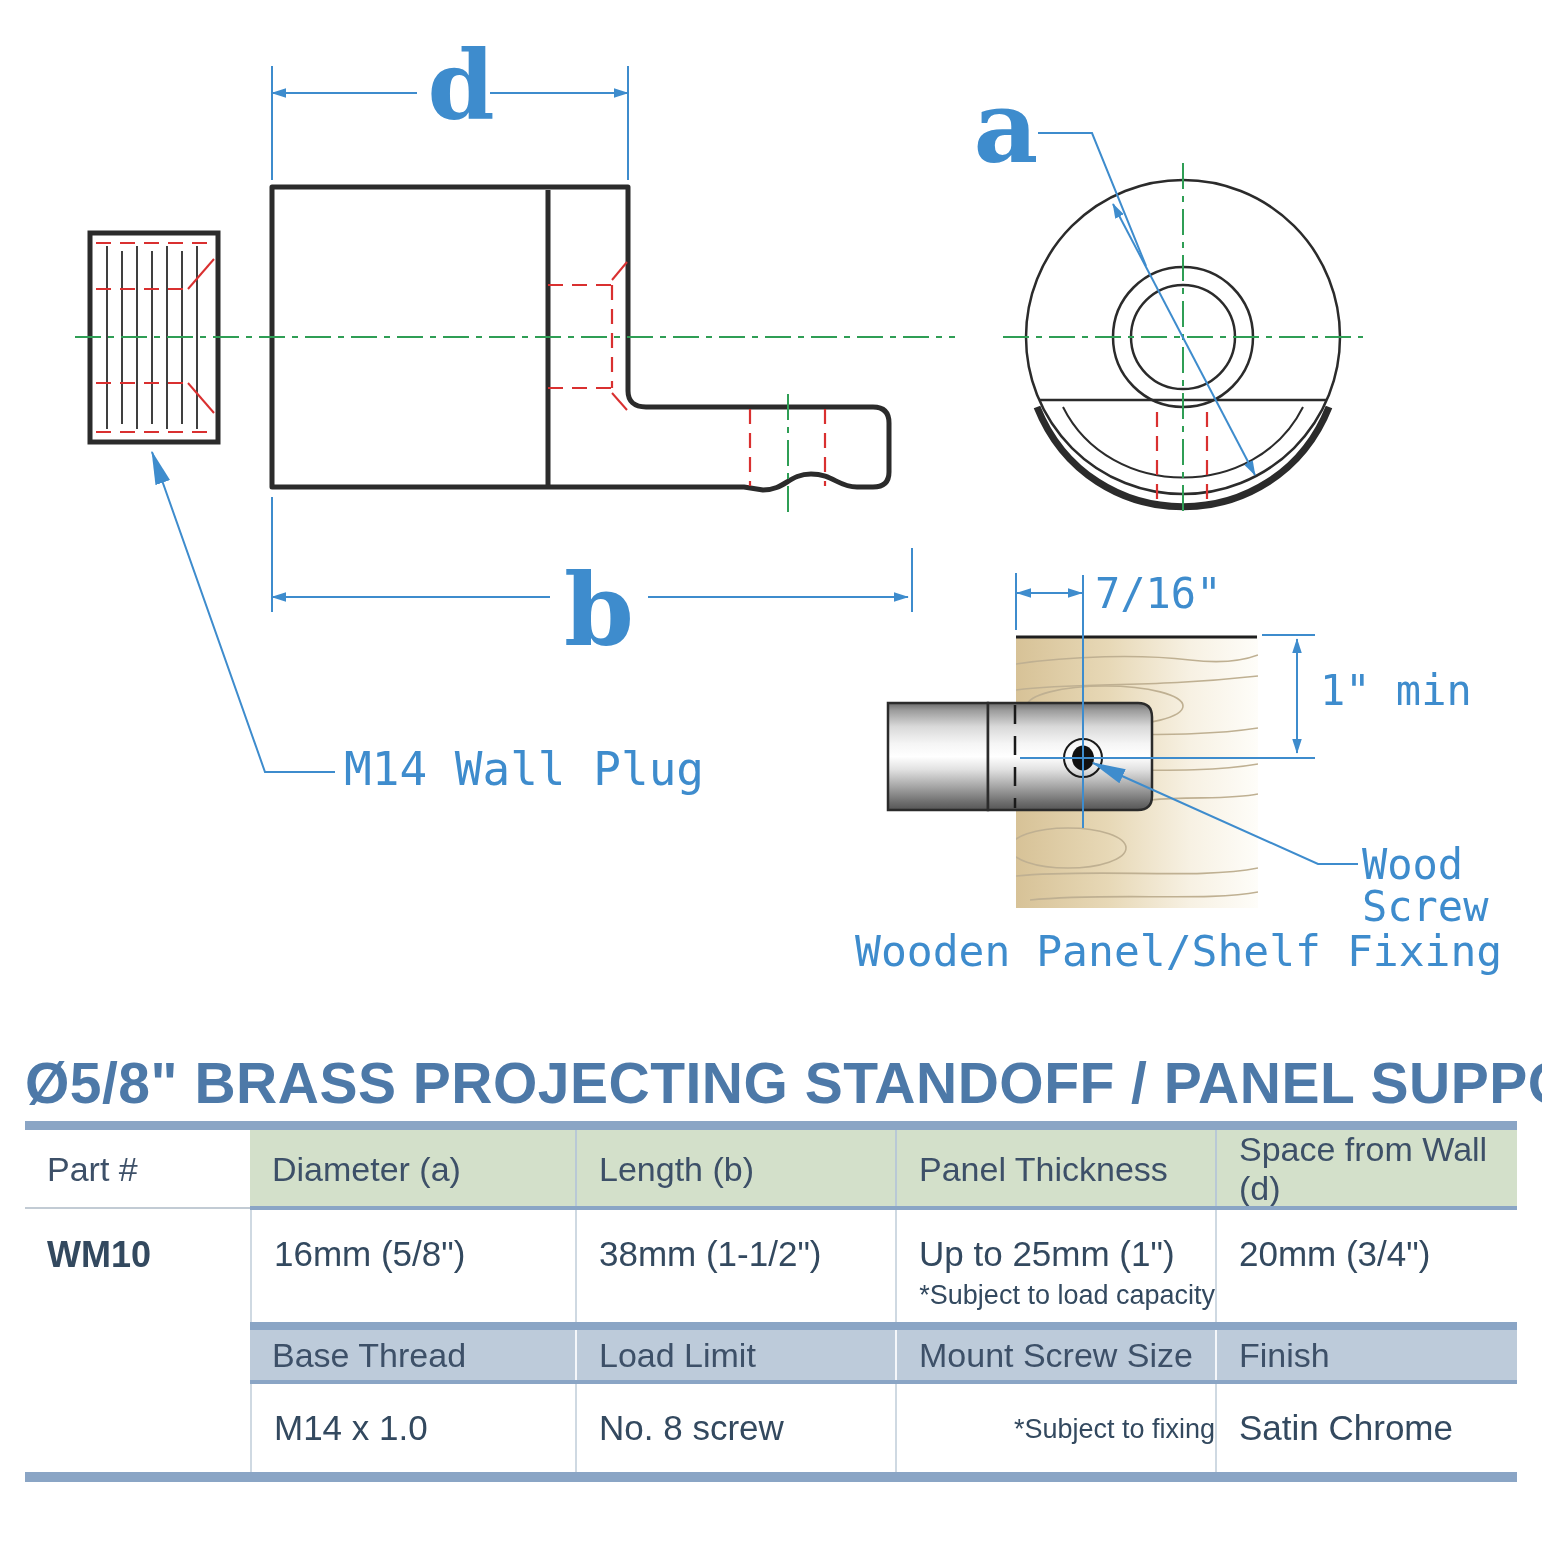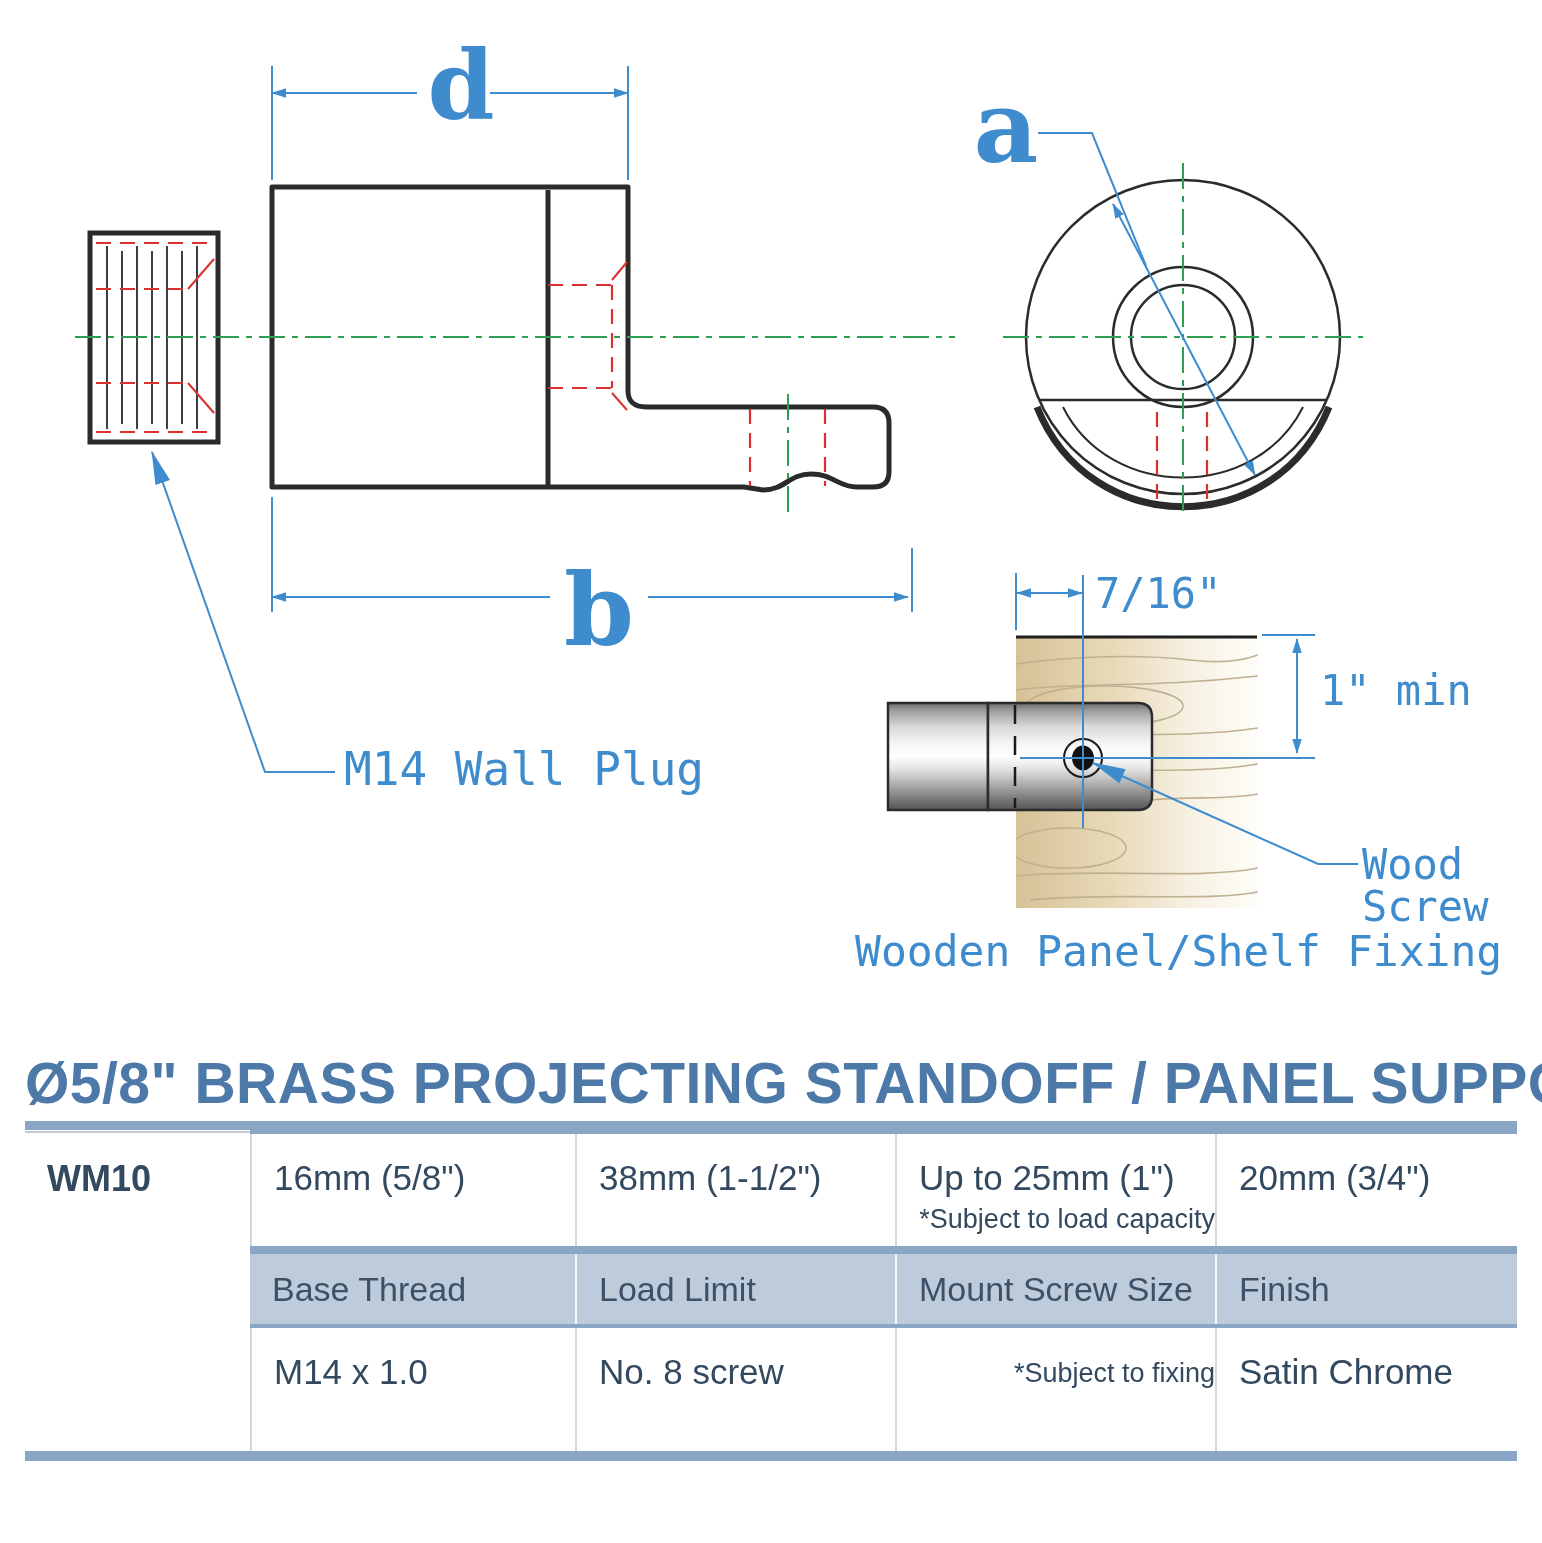--- a/index.html
+++ b/index.html
@@ -21,29 +21,29 @@
   .t-row{display:grid;grid-template-columns:225px 325px 320px 320px 302px;}
   .t-row.header1{height:76px;}
   .t-row.header1 .cell{background:#d3e0ca;display:flex;align-items:center;padding-left:22px;
       font-size:34px;color:#3d5068;border-left:2px solid #b9c9d6;}
   .t-row.header1 .cell.first{background:#ffffff;border-left:none;color:#3d5068;}
   .t-row.header1 .cell.c2{border-left:none;}
   .sep1{display:grid;grid-template-columns:225px 1267px;height:4px;}
   .sep1 .s-left{background:#c2cbd4;height:2px;margin-top:1px;}
   .sep1 .s-right{background:#8aa5c5;height:4px;}
   .t-row.data1{height:112px;background:#ffffff;}
-  .t-row.data2{height:123px;background:#ffffff;}
+  .t-row.data2{height:88px;background:#ffffff;}
   .t-row.data1 .cell,.t-row.data2 .cell{padding:24px 0 0 22px;font-size:35px;color:#33495f;
       border-left:2px solid #cfd9e2;}
   .t-row.data1 .cell.first,.t-row.data2 .cell.first{border-left:none;}
   .part-number{font-weight:bold;font-size:36px;color:#33495f;}
   .cell-note{display:block;font-size:27px;margin-top:6px;color:#33495f;text-align:right;}
   .sep2{display:grid;grid-template-columns:225px 1267px;height:8px;}
   .sep2 .s-right{background:#8aa5c5;}
-  .t-row.header2{height:70px;}
+  .t-row.header2{height:50px;}
   .t-row.header2 .cell{background:#bdcbda;display:flex;align-items:center;padding-left:22px;
       font-size:34px;color:#3d5068;border-left:2px solid rgba(255,255,255,.85);}
   .t-row.header2 .cell.first{background:#ffffff;border-left:none;}
   .t-row.header2 .cell.c2{border-left:none;}
   .sep3{display:grid;grid-template-columns:225px 1267px;height:4px;}
   .sep3 .s-right{background:#8aa5c5;}
 </style>
 </head>
 <body>
 
@@ -203,20 +203,27 @@
     <text class="anno-text" x="1362" y="879" font-size="42">Wood</text>
     <text class="anno-text" x="1362" y="921" font-size="42">Screw</text>
     <text class="anno-text" x="855" y="966" font-size="43">Wooden Panel/Shelf Fixing</text>
   </svg>
 
   <div id="sheet-title">Ø5/8" BRASS PROJECTING STANDOFF / PANEL SUPPORT</div>
 
   <div id="spec-table">
     <div class="t-bar"></div>
 
+    <div class="t-row header1">
+      <div class="cell first">Part #</div>
+      <div class="cell c2">Diameter (a)</div>
+      <div class="cell">Length (b)</div>
+      <div class="cell">Panel Thickness</div>
+      <div class="cell">Space from Wall (d)</div>
+    </div>
 
     <div class="sep1">
       <div class="s-left"></div>
         <div class="s-right"></div>
     </div>
 
     <div class="t-row data1">
       <div class="cell first"><span class="part-number">WM10</span></div>
       <div class="cell">16mm (5/8")</div>
       <div class="cell">38mm (1-1/2")</div>

